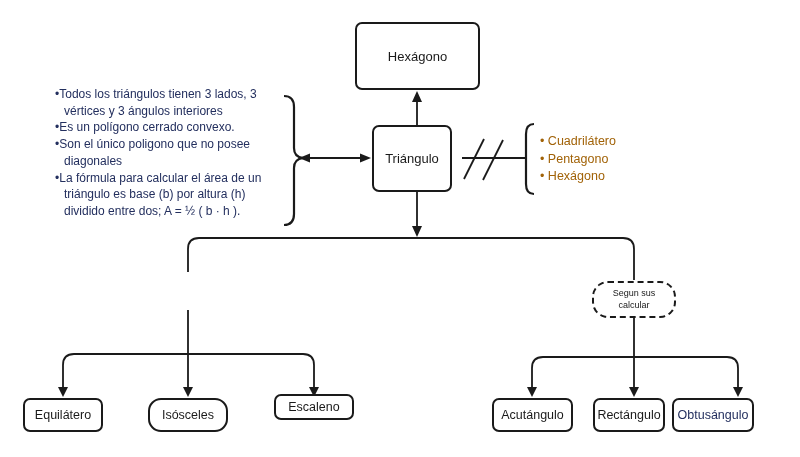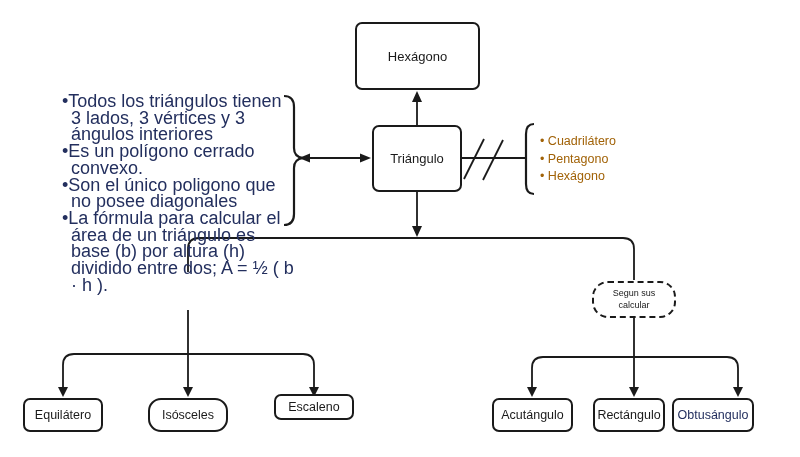--- a/index.html
+++ b/index.html
@@ -22,22 +22,22 @@
   }
   .node.main { font-size:13px; }
   .node.dashed {
     border-style:dashed; border-radius:16px;
     font-size:9px; line-height:1.25; padding:2px 6px;
   }
   .node.navy { color:var(--obtusangulo-text,#232f5e); }
 
   .notes {
     position:absolute; left:55px; top:86px; width:232px;
-    margin:7px; padding:0; list-style:none;
-    font-size:18px; line-height:16.7px;
+    margin:0; padding:0; list-style:none;
+    font-size:12px; line-height:16.7px;
     color:var(--note-text,#232f5e);
   }
   .notes li { padding-left:9px; text-indent:-9px; }
   .notes li::before { content:"\2022"; }
 
   .polylist {
     position:absolute; left:540px; top:133px; width:110px;
     margin:0; padding:0; list-style:none;
     font-size:12.5px; line-height:17.5px; color:#a16207;
   }
@@ -76,21 +76,21 @@
 
     <path class="ln" d="M634,317 V387"></path>
     <path class="ln" d="M532,388 V368 Q532,357 543,357 H727 Q738,357 738,368 V388"></path>
     <polygon class="hd" points="527,387 537,387 532,397"></polygon>
     <polygon class="hd" points="629,387 639,387 634,397"></polygon>
     <polygon class="hd" points="733,387 743,387 738,397"></polygon>
   </svg>
 
   <div class="node main" style="left:355px; top:22px; width:125px; height:68px;">Hexágono</div>
 
-  <div class="node main" style="left:372px; top:125px; width:90px; height:67px;">Triángulo</div>
+  <div class="node main" style="left:372px; top:125px; width:80px; height:67px;">Triángulo</div>
 
 
   <div class="node dashed" style="left:592px; top:281px; width:84px; height:37px;">Segun sus calcular</div>
 
   <div class="node" style="left:23px; top:398px; width:80px; height:34px;">Equilátero</div>
 
   <div class="node" style="left:148px; top:398px; width:80px; height:34px;border-radius:13px;">Isósceles</div>
 
   <div class="node" style="left:274px; top:394px; width:80px; height:26px;">Escaleno</div>
 

